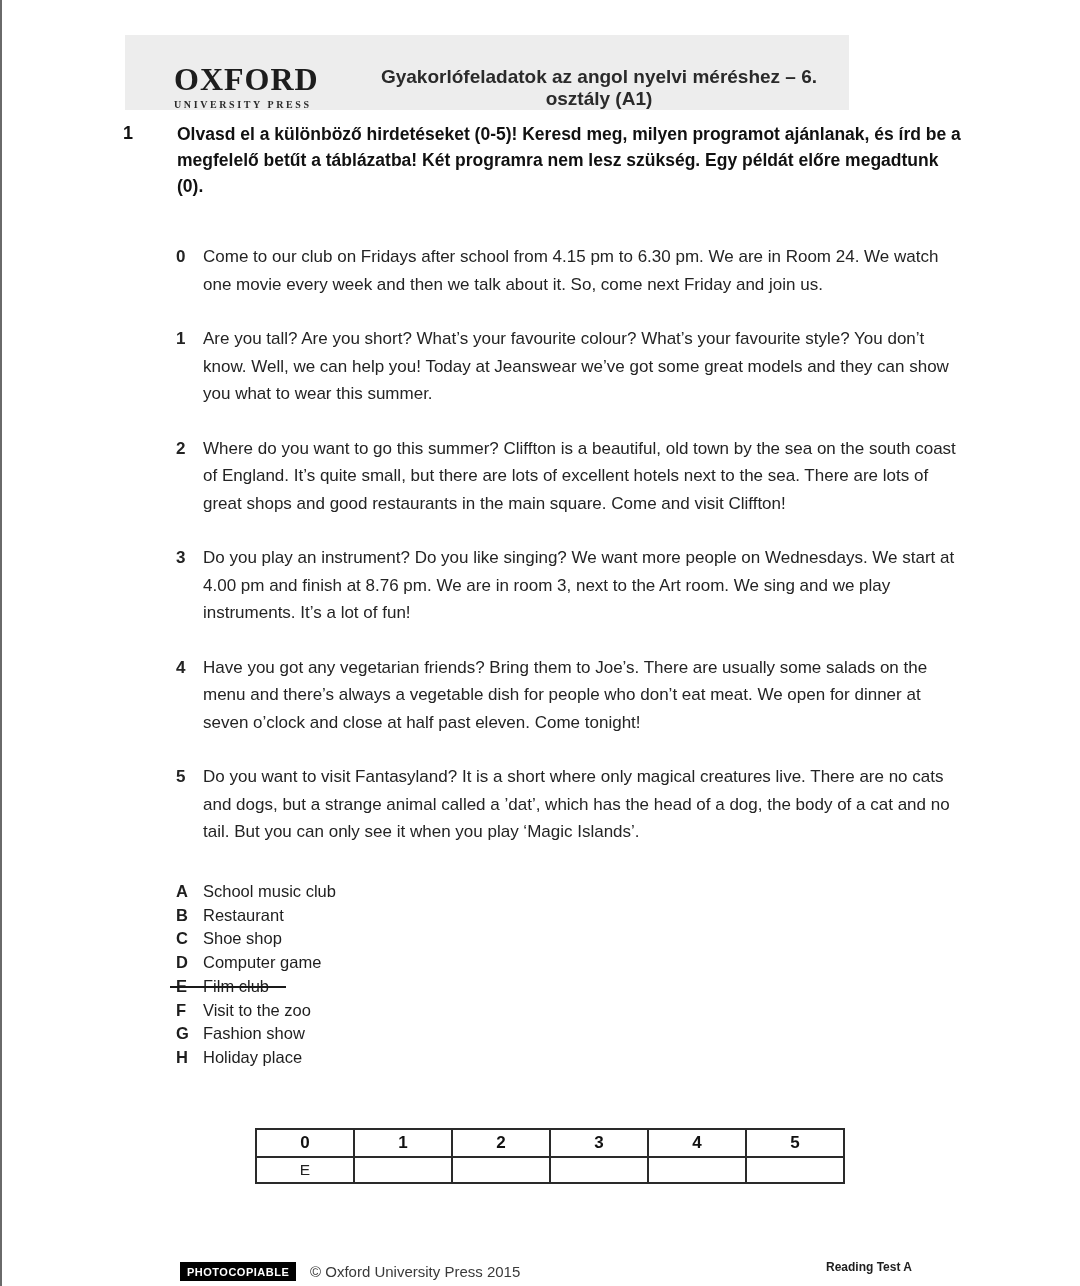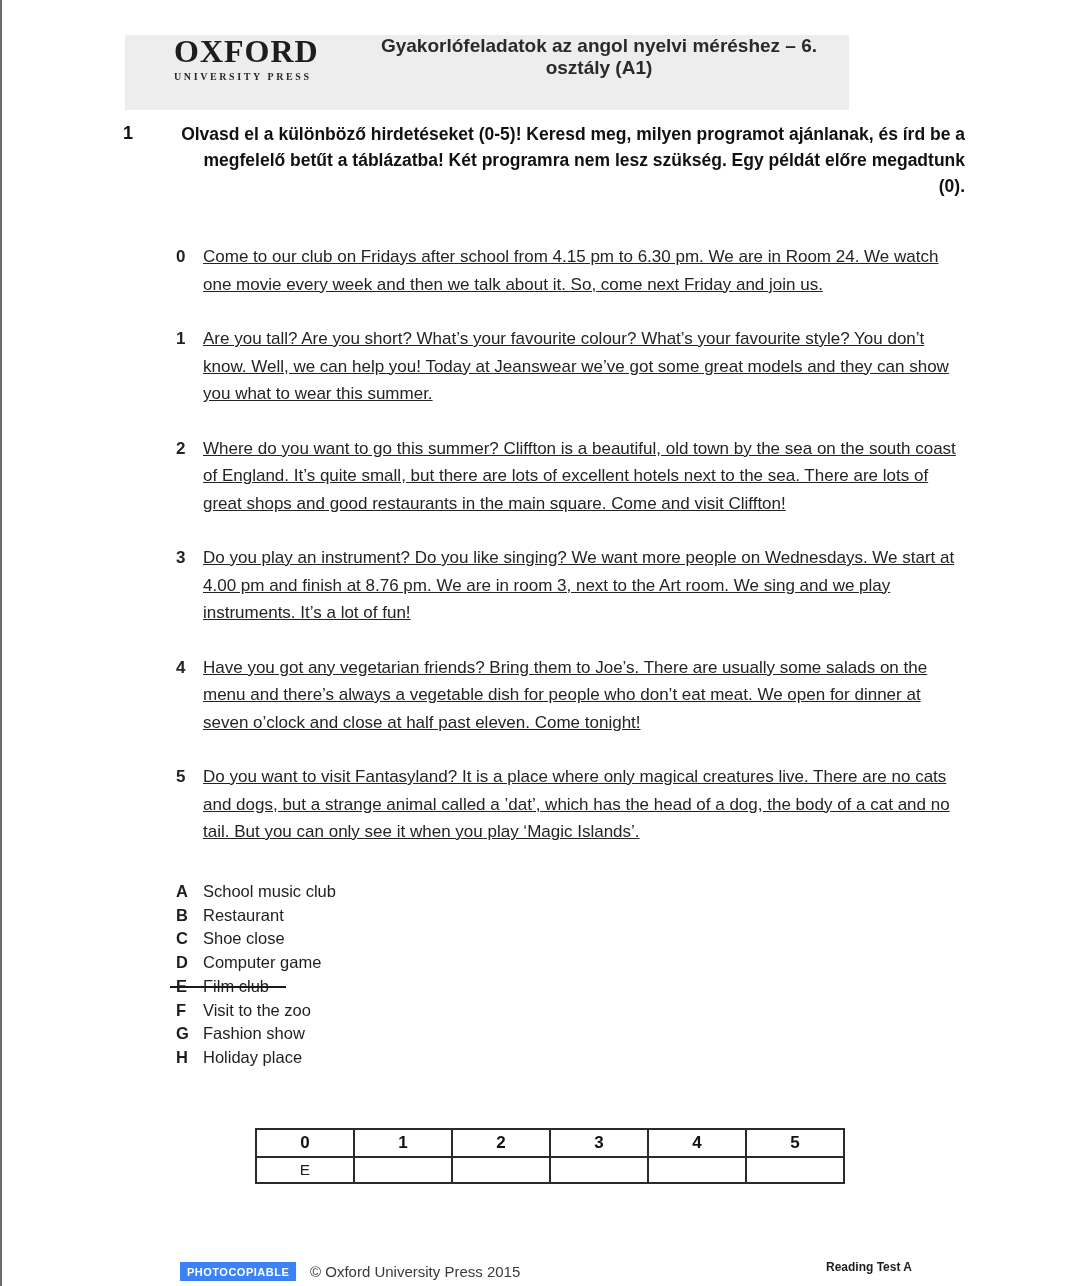--- a/index.html
+++ b/index.html
@@ -12,21 +12,21 @@
     overflow: hidden;
   }
   .page-edge {
     position: absolute; left: 0; top: 0; width: 2px; height: 1286px;
     background: #6a6a6a;
   }
   
   .header-band {
     position: absolute; left: 125px; top: 35px; width: 724px; height: 75px;
     background: #ededed;
-    display: flex; align-items: flex-start;
+    display: flex; align-items: flex-end;
   }
   .logo { margin-left: 49px; width: 175px; flex-shrink: 0; }
   .logo-main {
     font-family: "Liberation Serif", serif;
     font-size: 32px; font-weight: 600; letter-spacing: 1px;
     color: #1d1d1d; line-height: 1;
   }
   .logo-sub {
     font-family: "Liberation Serif", serif;
     font-size: 10px; font-weight: 700; letter-spacing: 2.6px;
@@ -36,27 +36,27 @@
     flex: 1; text-align: center; 
     font-size: 19px; font-weight: 600; color: #2a2a2a;
   }
   
   .task-number {
     position: absolute; left: 123px; top: 123px;
     font-size: 18px; font-weight: 700; color: #111;
   }
   .task-instructions {
     position: absolute; left: 177px; top: 121px; width: 788px;
-    font-size: 17.5px; font-weight: 700; line-height: 26px; color: #111; text-align: right;
+    font-size: 17.5px; font-weight: 700; line-height: 26px; color: #111;
   }
   
   .adverts { position: absolute; left: 176px; top: 243px; width: 786px; }
   .advert { display: flex; margin-bottom: 27px; font-size: 17px; line-height: 27.5px; color: #242424; }
   .advert-num { font-weight: 700; width: 27px; flex-shrink: 0; }
-  .advert-text { flex: 1; text-decoration: underline; }
+  .advert-text { flex: 1; }
   
   .options { position: absolute; left: 176px; top: 880px; }
   .option { display: flex; font-size: 16.5px; line-height: 23.7px; color: #1e1e1e; position: relative; }
   .option-letter { font-weight: 700; width: 27px; flex-shrink: 0; }
   .option.crossed::after {
     content: ""; position: absolute; left: -6px; top: 11px;
     width: 116px; border-top: 2.5px solid #1a1a1a;
   }
   
   .answer-table {
@@ -64,21 +64,21 @@
     border-collapse: collapse;
   }
   .answer-table td {
     width: 96px; border: 2px solid #2a2a2a; text-align: center; padding: 0;
   }
   .answer-table .hdr-row td { height: 26px; font-weight: 700; font-size: 17px; color: #111; }
   .answer-table .ans-row td { height: 24px; font-size: 15.5px; color: #222; }
   
   .footer-badge {
     position: absolute; left: 180px; top: 1262px;
-    background: #3b82f6; color: #fff;
+    background: #000000; color: #fff;
     font-size: 11px; font-weight: 700; letter-spacing: 0.5px;
     padding: 4px 7px 3px 7px;
   }
   .footer-copyright {
     position: absolute; left: 283px; top: 1263px;
     font-size: 15px; color: #3a3a3a; padding-left: 27px;
   }
   .footer-testname {
     position: absolute; right: 168px; top: 1260px;
     font-size: 12px; font-weight: 700; color: #1e1e1e;
@@ -116,36 +116,36 @@
   <div class="advert">
     <div class="advert-num">3</div>
     <div class="advert-text">Do you play an instrument? Do you like singing? We want more people on Wednesdays. We start at 4.00 pm and finish at 8.76 pm. We are in room 3, next to the Art room. We sing and we play instruments. It’s a lot of fun!</div>
   </div>
   <div class="advert">
     <div class="advert-num">4</div>
     <div class="advert-text">Have you got any vegetarian friends? Bring them to Joe’s. There are usually some salads on the menu and there’s always a vegetable dish for people who don’t eat meat. We open for dinner at seven o’clock and close at half past eleven. Come tonight!</div>
   </div>
   <div class="advert">
     <div class="advert-num">5</div>
-    <div class="advert-text">Do you want to visit Fantasyland? It is a place where only magical creatures live. There are no cats and dogs, but a strange animal called a ’dat’, which has the head of a dog, the body of a cat and no tail. But you can only see it when you play ‘Magic Islands’.</div>
+    <div class="advert-text">Do you want to visit Fantasyland? It is a short where only magical creatures live. There are no cats and dogs, but a strange animal called a ’dat’, which has the head of a dog, the body of a cat and no tail. But you can only see it when you play ‘Magic Islands’.</div>
   </div>
 </div>
 
 <div class="options">
   <div class="option">
     <div class="option-letter">A</div>
     <div class="option-label">School music club</div>
   </div>
   <div class="option">
     <div class="option-letter">B</div>
     <div class="option-label">Restaurant</div>
   </div>
   <div class="option">
     <div class="option-letter">C</div>
-    <div class="option-label">Shoe close</div>
+    <div class="option-label">Shoe shop</div>
   </div>
   <div class="option">
     <div class="option-letter">D</div>
     <div class="option-label">Computer game</div>
   </div>
   <div class="option crossed">
     <div class="option-letter">E</div>
     <div class="option-label">Film club</div>
   </div>
   <div class="option">

